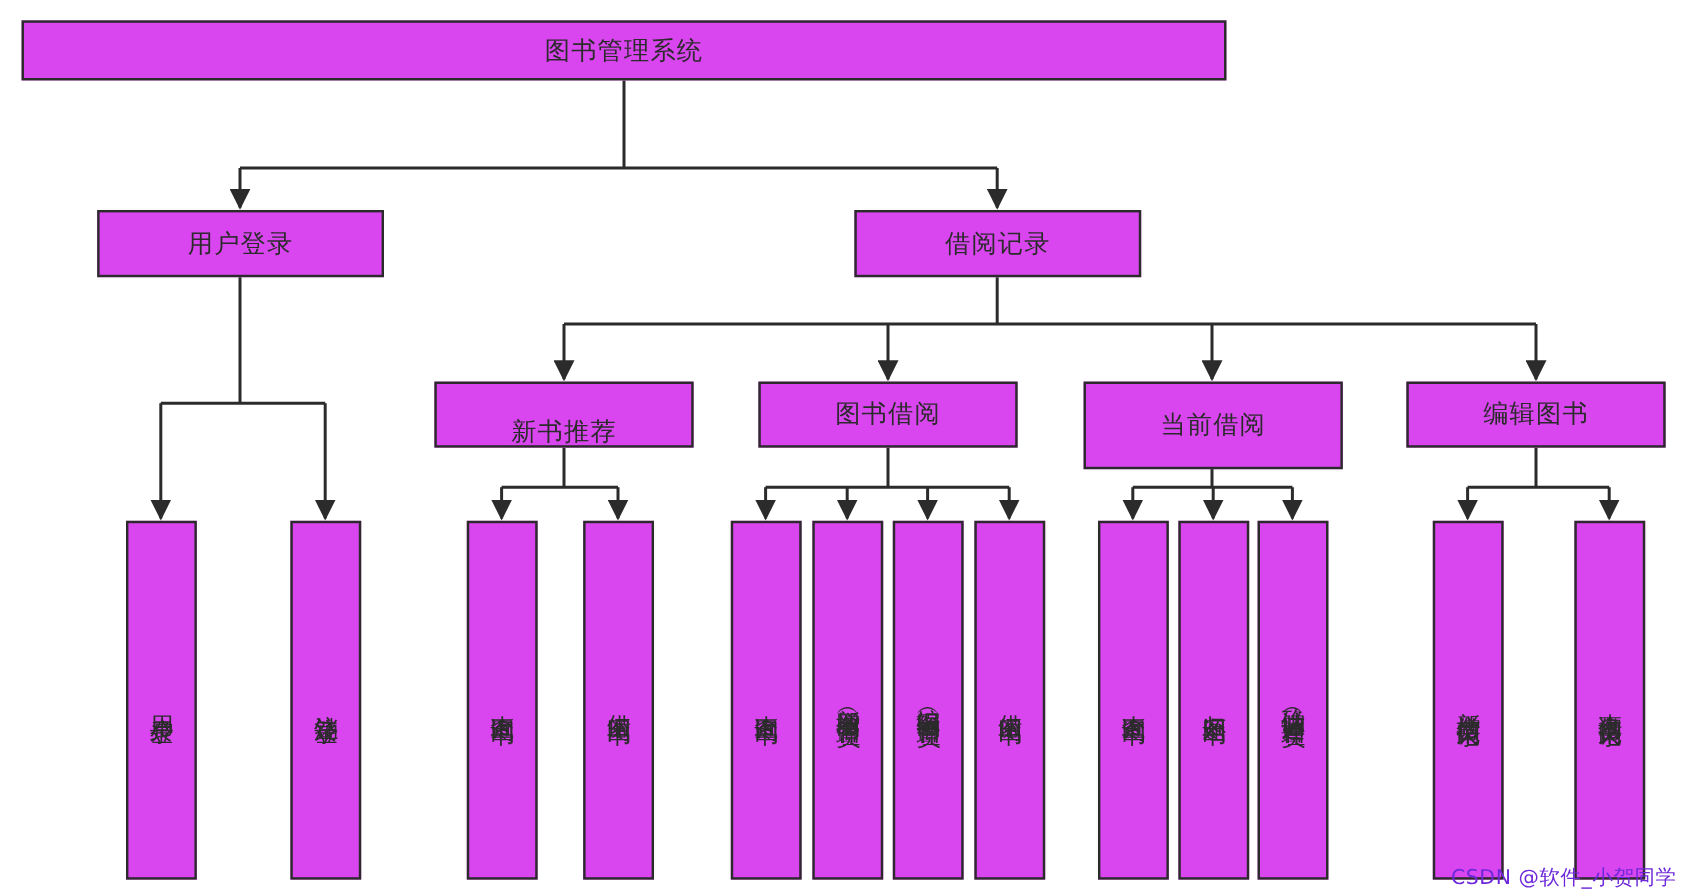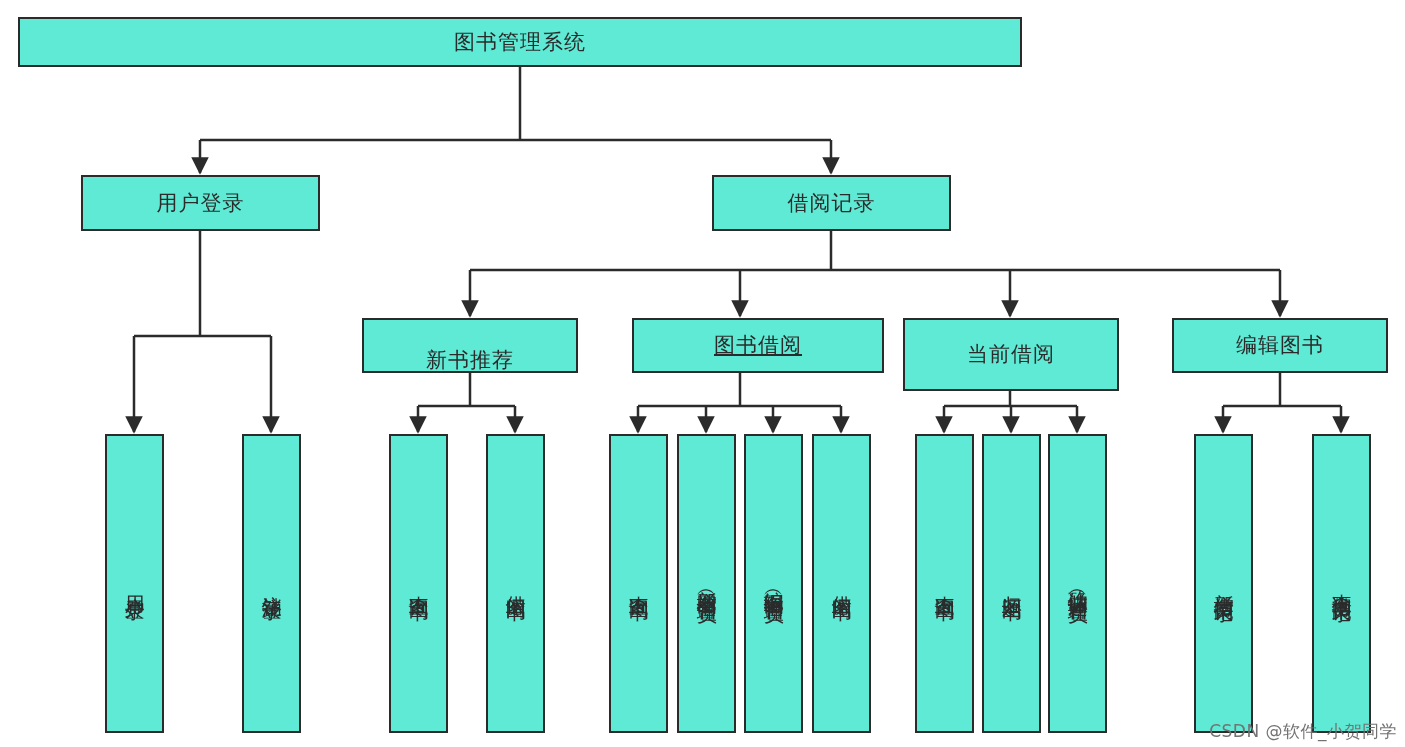--- a/index.html
+++ b/index.html
@@ -24,21 +24,21 @@
     position: absolute;
     left: 0; top: 0;
     width: 1405px;
     height: 747px;
     display: block;
   }
   .node-box {
     position: absolute;
     box-sizing: border-box;
     border: 2px solid #2b2b2b;
-    background: #5eead4;
+    background: #d946ef;
     display: flex;
     align-items: center;
     justify-content: center;
     color: #2b2b2b;
   }
   .node-h {
     font-size: 21px;
     letter-spacing: 1px;
     line-height: 1;
     white-space: nowrap;
@@ -55,21 +55,21 @@
     line-height: 1.18;
     letter-spacing: 2px;
     white-space: nowrap;
     color: #2b2b2b;
   }
   .watermark {
     position: absolute;
     right: 8px;
     bottom: 4px;
     font-size: 17px;
-    color: #737373;
+    color: #6d28d9;
     white-space: nowrap;
     letter-spacing: 0.5px;
   }
 </style>
 </head>
 <body>
 
 <div id="diagram-root">
 
   <svg id="tree-svg" viewBox="0 0 1405 747" xmlns="http://www.w3.org/2000/svg">
@@ -121,21 +121,21 @@
       </div>
       <div class="node-box" style="left: 81px; top: 175px; width: 239px; height: 56px;">
         <span class="node-h">用户登录</span>
       </div>
       <div class="node-box" style="left: 712px; top: 175px; width: 239px; height: 56px;">
         <span class="node-h">借阅记录</span>
       </div>
       <div class="node-box" style="left: 362px; top: 318px; width: 216px; height: 55px; align-items: flex-end;">
         <span class="node-h">新书推荐</span>
       </div>
-      <div class="node-box" style="left: 632px; top: 318px; width: 252px; height: 55px; text-decoration: underline;">
+      <div class="node-box" style="left: 632px; top: 318px; width: 216px; height: 55px;">
         <span class="node-h">图书借阅</span>
       </div>
       <div class="node-box" style="left: 903px; top: 318px; width: 216px; height: 73px;">
         <span class="node-h">当前借阅</span>
       </div>
       <div class="node-box" style="left: 1172px; top: 318px; width: 216px; height: 55px;">
         <span class="node-h">编辑图书</span>
       </div>
       <div class="node-box node-v" style="left: 105px; top: 434px; width: 59px; height: 299px;">
         <span class="vlabel">用户登录</span>

